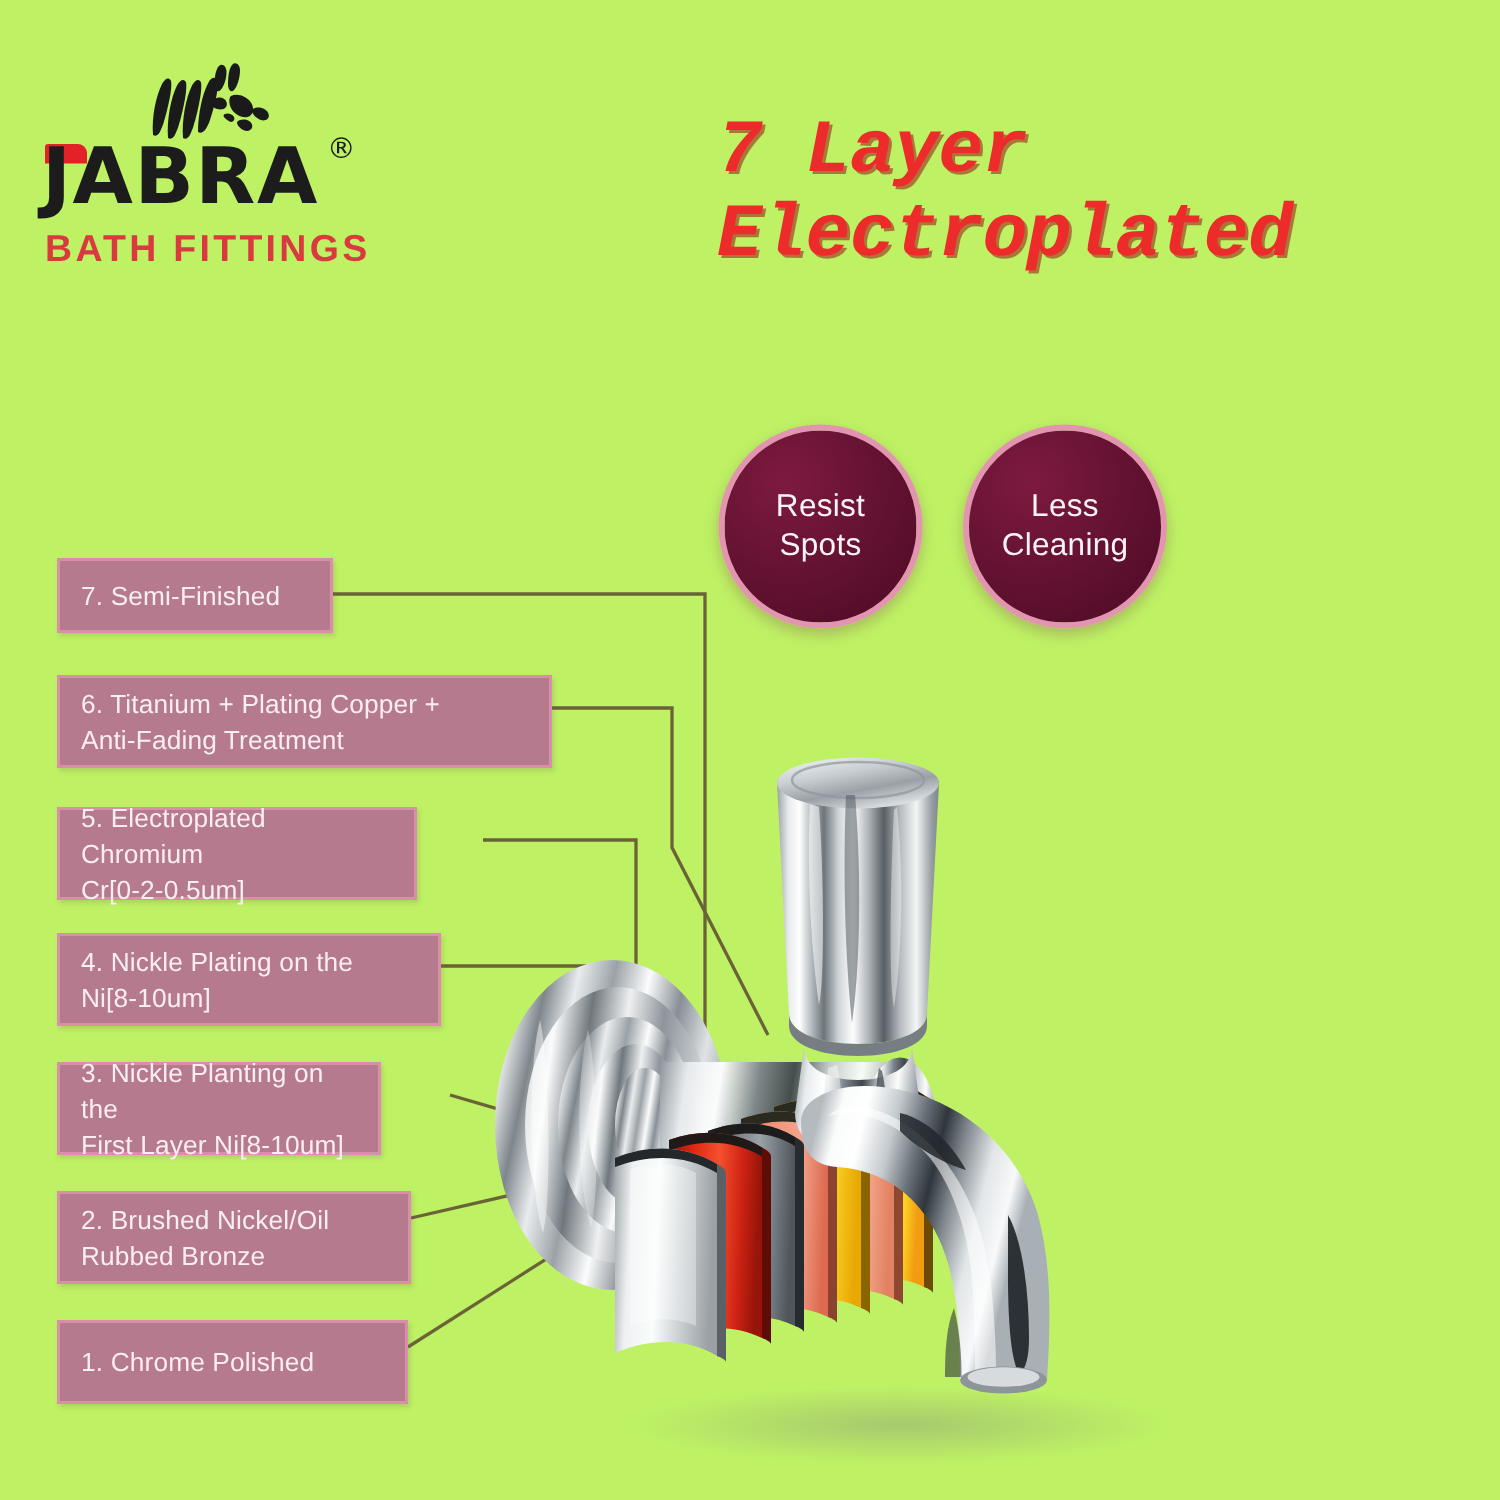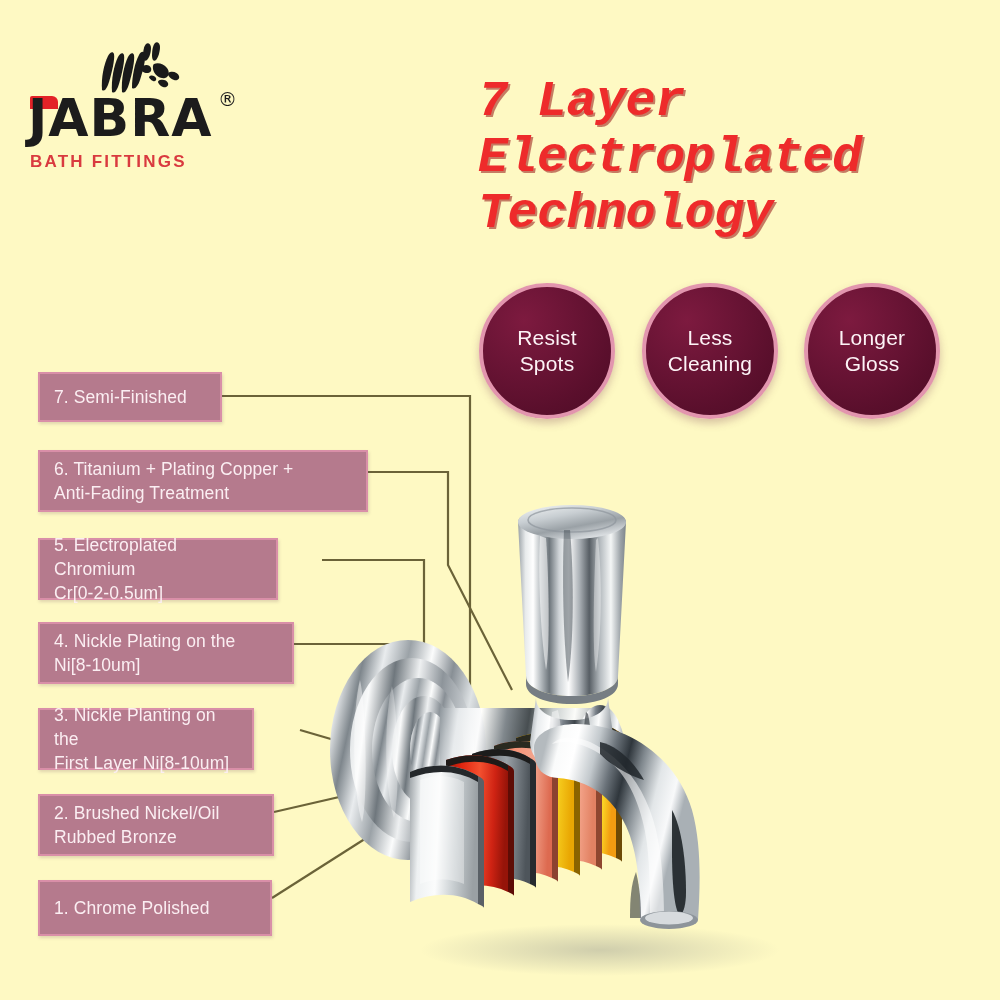--- a/index.html
+++ b/index.html
@@ -6,21 +6,21 @@
   * { box-sizing: border-box; margin: 0; padding: 0; }
   html, body {
     width: 1000px; height: 1000px;
     background: #ffffff;
     font-family: "Liberation Sans", sans-serif;
     overflow: hidden;
   }
   #stage {
     position: relative;
     width: 1000px; height: 1000px;
-    background: #fef9c3;
+    background: #bef264;
   }
 
   
   #logo-block { position: absolute; left: 28px; top: 40px; width: 260px; height: 150px; }
   #zebra-mark { position: absolute; left: 68px; top: 2px; width: 86px; height: 52px; }
   #logo-wordmark {
     position: absolute; left: 0px; top: 52px; width: 210px;
     font-family: "DejaVu Sans", sans-serif;
     font-size: 52px; font-weight: 700; letter-spacing: 1px;
     color: #1c1c1c; line-height: 1;
@@ -31,21 +31,21 @@
     border-radius: 2px 6px 0 0;
   }
   #logo-reg {
     position: absolute; left: 190px; top: 48px;
     font-family: "DejaVu Sans", sans-serif;
     font-size: 19px; color: #1c1c1c;
   }
   #logo-tagline {
     position: absolute; left: 2px; top: 112px;
     font-family: "Liberation Sans", sans-serif;
-    font-size: 17px; font-weight: 600; letter-spacing: 2.2px;
+    font-size: 25px; font-weight: 600; letter-spacing: 2.2px;
     color: #d93a3f;
   }
 
   
   #headline {
     position: absolute; left: 478px; top: 74px; width: 500px;
     font-family: Liberation Mono, monospace;
     font-style: italic; font-weight: 700;
     font-size: 50px; line-height: 1.12;
     color: #ee2b2b;
@@ -120,34 +120,29 @@
     </svg>
     <div id="logo-j-accent"></div>
     <div id="logo-wordmark">JABRA</div>
     <div id="logo-reg">®</div>
     <div id="logo-tagline">BATH FITTINGS</div>
   </div>
 
   <div id="headline">
     <span class="hl-line">7 Layer</span>
     <span class="hl-line">Electroplated</span>
-    <span class="hl-line">Technology</span>
   </div>
 
   <div class="badge" id="badge-0">
     <span class="badge-label" style="white-space:pre-line">Resist
 Spots</span>
   </div>
   <div class="badge" id="badge-1">
     <span class="badge-label" style="white-space:pre-line">Less
 Cleaning</span>
-  </div>
-  <div class="badge" id="badge-2">
-    <span class="badge-label" style="white-space:pre-line">Longer
-Gloss</span>
   </div>
 
   <svg id="connectors" viewBox="0 0 1000 1000">
     <g fill="none" stroke="#6b6338" stroke-width="2.2">
 
       <path d="M222,396 L470,396 L470,690"></path>
 
       <path d="M368,472 L448,472 L448,565 L512,690"></path>
 
       <path d="M322,560 L424,560 L424,700"></path>

